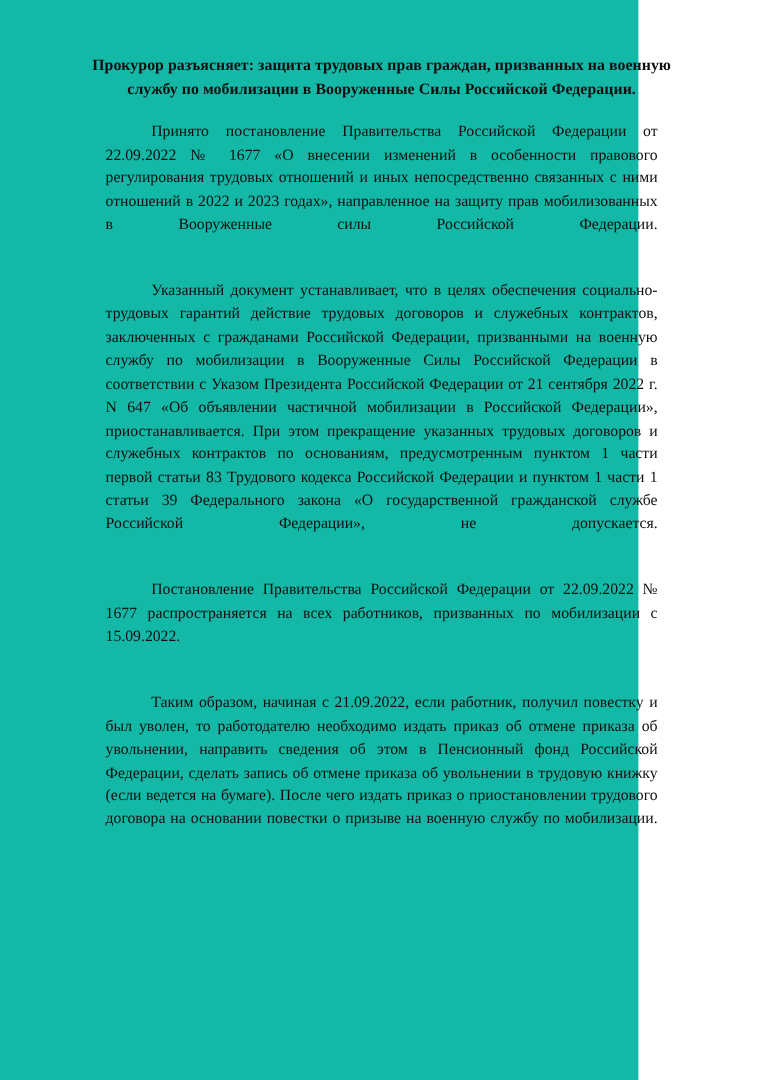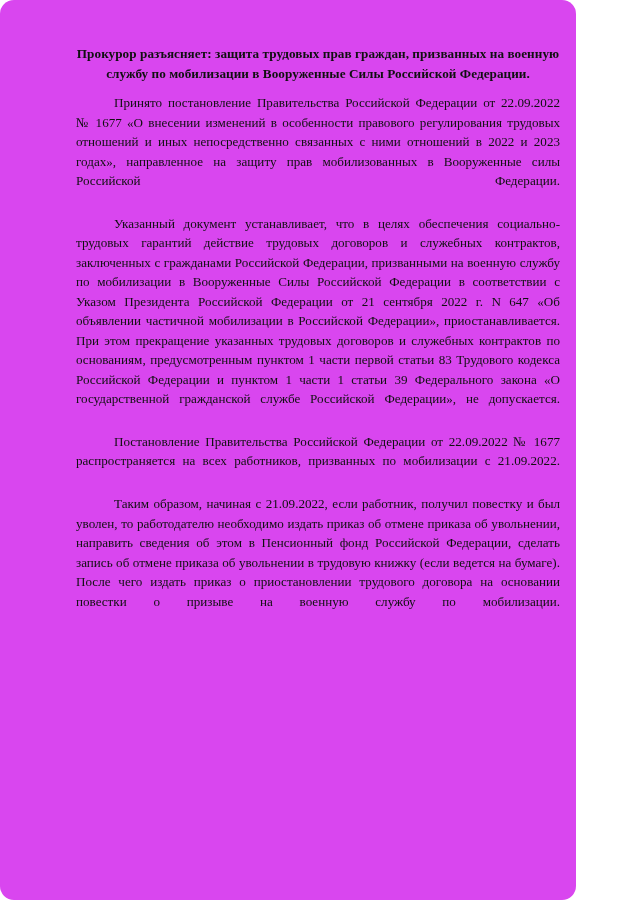--- a/index.html
+++ b/index.html
@@ -9,25 +9,24 @@
   body {
     width: 636px;
     height: 900px;
     background: #ffffff;
     font-family: "Liberation Serif", "DejaVu Serif", serif;
     color: #101010;
     overflow: hidden;
   }
   .page {
     position: relative;
-    width: 576px;
+    width: 532px;
     height: 900px;
-    background: #d946ef;
+    background: #14b8a6;
     box-sizing: border-box;
-    border-radius: 14px;
   }
   .doc-body {
     position: absolute;
     left: 72px;
     top: 44px;
     width: 492px;
   }
   .doc-title {
     font-size: 13.2px;
     font-weight: bold;
@@ -36,21 +35,21 @@
     letter-spacing: 0.05px;
     margin: 0 0 10px 0;
     padding: 0 2px;
   }
   .para {
     font-size: 13.1px;
     line-height: 19.45px;
     text-align: justify;
     text-justify: inter-word;
     text-indent: 38px;
-    margin: 4px;
+    margin: 16px;
     padding: 0;
     hyphens: none;
     -webkit-hyphens: none;
     word-spacing: 0.1px;
   }
   
   .para::after {
     content: "";
     display: inline-block;
     width: 100%;
@@ -62,19 +61,19 @@
 
 <div class="page">
   <div class="doc-body">
 
     <h1 class="doc-title">Прокурор разъясняет: защита трудовых прав граждан, призванных на военную службу по мобилизации в Вооруженные Силы Российской Федерации.</h1>
 
     <p class="para">Принято постановление Правительства Российской Федерации от 22.09.2022 № 1677 «О внесении изменений в особенности правового регулирования трудовых отношений и иных непосредственно связанных с ними отношений в 2022 и 2023 годах», направленное на защиту прав мобилизованных в Вооруженные силы Российской Федерации.</p>
 
     <p class="para">Указанный документ устанавливает, что в целях обеспечения социально-трудовых гарантий действие трудовых договоров и служебных контрактов, заключенных с гражданами Российской Федерации, призванными на военную службу по мобилизации в Вооруженные Силы Российской Федерации в соответствии с Указом Президента Российской Федерации от 21 сентября 2022 г. N 647 «Об объявлении частичной мобилизации в Российской Федерации», приостанавливается. При этом прекращение указанных трудовых договоров и служебных контрактов по основаниям, предусмотренным пунктом 1 части первой статьи 83 Трудового кодекса Российской Федерации и пунктом 1 части 1 статьи 39 Федерального закона «О государственной гражданской службе Российской Федерации», не допускается.</p>
 
-    <p class="para">Постановление Правительства Российской Федерации от 22.09.2022 № 1677 распространяется на всех работников, призванных по мобилизации с 21.09.2022.</p>
+    <p class="para">Постановление Правительства Российской Федерации от 22.09.2022 № 1677 распространяется на всех работников, призванных по мобилизации с 15.09.2022.</p>
 
     <p class="para">Таким образом, начиная с 21.09.2022, если работник, получил повестку и был уволен, то работодателю необходимо издать приказ об отмене приказа об увольнении, направить сведения об этом в Пенсионный фонд Российской Федерации, сделать запись об отмене приказа об увольнении в трудовую книжку (если ведется на бумаге). После чего издать приказ о приостановлении трудового договора на основании повестки о призыве на военную службу по мобилизации.</p>
 
 
   </div>
 </div>
 
 </body></html>

